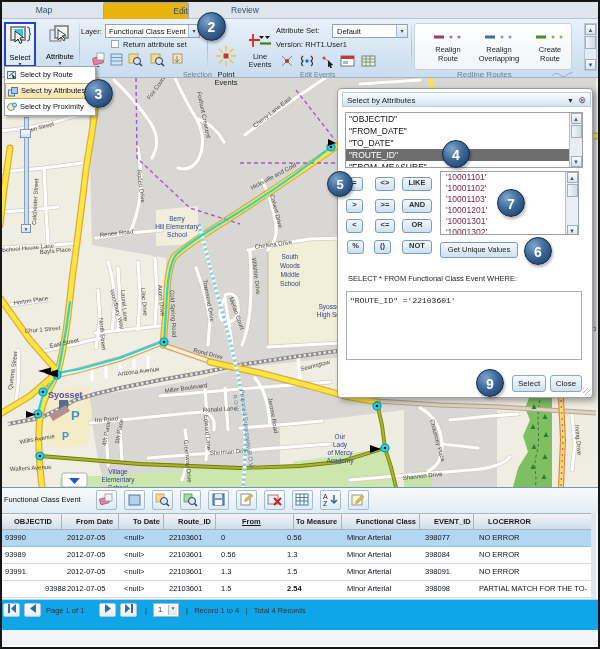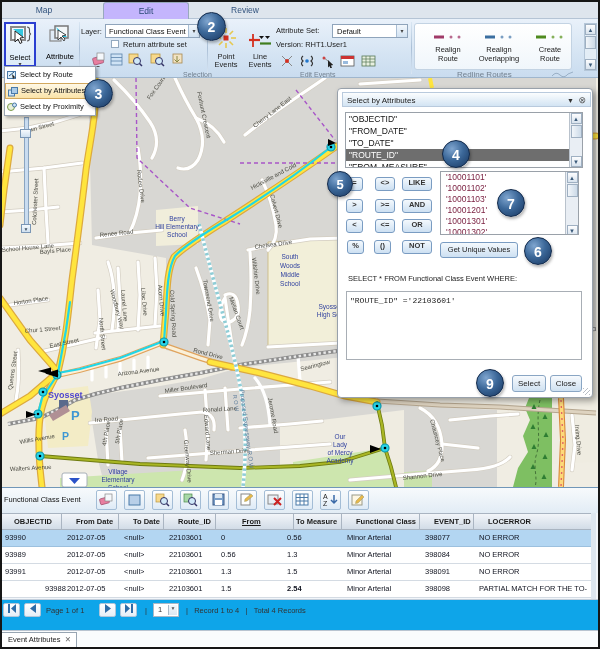--- a/index.html
+++ b/index.html
@@ -3,21 +3,21 @@
 <meta charset="utf-8">
 <style>
 * { margin:0; padding:0; box-sizing:border-box; }
 html,body { width:600px; height:649px; overflow:hidden; }
 body { font-family:"Liberation Sans", sans-serif; position:relative; background:#fff; }
 #win { position:absolute; left:0; top:0; width:600px; height:649px; background:#fff; }
 #frame { position:absolute; left:0; top:0; width:600px; height:649px; border:2px solid #161616; z-index:90; pointer-events:none; }
 
 #tabbar { position:absolute; left:0; top:0; width:600px; height:19px; background:#dee5ed; border-bottom:1px solid #b5c4d5; }
 .tab { position:absolute; top:2px; height:17px; font-size:8.5px; color:#32537e; text-align:center; line-height:17px; }
-.tab.active { background:#c4b5fd; border:1px solid #98a9bd; border-bottom:none; border-radius:3px 3px 0 0; color:#2a4a75; }
+.tab.active { background:#eab308; border:1px solid #98a9bd; border-bottom:none; border-radius:3px 3px 0 0; color:#2a4a75;text-align:right; }
 
 #ribbon { position:absolute; left:0; top:19px; width:600px; height:59px; background:linear-gradient(#e9f1fa,#d5e4f3 60%,#c9dcef); border-bottom:1px solid #9fb6cd; }
 .rsep { position:absolute; top:3px; height:52px; width:1px; background:linear-gradient(#d9e6f3,#aabfd6,#d9e6f3); }
 .glabel { position:absolute; font-size:7px; color:#72808f; }
 .rbtn { position:absolute; text-align:center; font-size:7.5px; color:#222; }
 .rbtn .cap { line-height:7.5px; }
 #selbtn { position:absolute; left:4px; top:3px; width:32px; height:45px; border:2px solid #2b3fd1; background:linear-gradient(#f3f8fd,#dcebf8); text-align:center; }
 #rectbtn { position:absolute; left:42px; top:4px; width:36px; height:43px; text-align:center; }
 .smallcaret { font-size:6px; color:#444; line-height:5px; }
 .ddbox { position:absolute; background:#fff; border:1px solid #8fa4bb; font-size:7.5px; color:#111; }
@@ -427,21 +427,21 @@
       <g>
           <rect x="81" y="2" width="9" height="9" fill="#f2e3c3" stroke="#a8884f" stroke-width="0.8"></rect>
           <path d="M85,4 v6 m-2.5,-2.5 l2.5,2.5 l2.5,-2.5" stroke="#884" stroke-width="1" fill="none"></path>
         </g>
       <path d="M4,14 l2,2 l2,-2" fill="#555"></path>
     </svg>
     <div class="glabel" style="left:183px;top:52px;">Selection</div>
     <div class="rsep" style="left:79px;"></div>
     <div class="rsep" style="left:207px;"></div>
 
-    <div class="rbtn" style="left:210px;top:8px;width:32px;">
+    <div class="rbtn" style="left:210px;top:26px;width:32px;">
       <svg width="22" height="22" viewBox="0 0 22 22">
         <g stroke="#e6c84f" stroke-width="1.6">
             <line x1="11" y1="1" x2="11" y2="6"></line>
             <line x1="11" y1="16" x2="11" y2="21"></line>
             <line x1="1" y1="11" x2="6" y2="11"></line>
             <line x1="16" y1="11" x2="21" y2="11"></line>
             <line x1="4" y1="4" x2="7.5" y2="7.5"></line>
             <line x1="14.5" y1="14.5" x2="18" y2="18"></line>
             <line x1="18" y1="4" x2="14.5" y2="7.5"></line>
             <line x1="4" y1="18" x2="7.5" y2="14.5"></line>
@@ -725,18 +725,15 @@
             <path d="M1,0 L6,4.5 L1,9 Z" fill="#2e6da8"></path>
             <rect x="7" y="0" width="2" height="9" fill="#2e6da8"></rect>
           </svg></div>
       <div style="position:absolute;left:145px;top:6px;">|</div>
       <div style="position:absolute;left:153px;top:3px;width:26px;height:14px;background:#fff;border:1px solid #aab8c6;">
           <span style="position:absolute;left:4px;top:1px;">1</span>
           <span style="position:absolute;right:1px;top:1px;width:9px;height:10px;background:linear-gradient(#f4f8fb,#dbe7f2);border-left:1px solid #aab8c6;font-size:5px;text-align:center;color:#555;">▼</span>
         </div>
       <div style="position:absolute;left:186px;top:6px;">|&nbsp;&nbsp;&nbsp;Record 1 to 4&nbsp;&nbsp;&nbsp;|&nbsp;&nbsp;&nbsp;Total 4 Records</div>
     </div>
-    <div id="gtabs">
-      <div id="etab">Event Attributes&nbsp;&nbsp;<span style="color:#666;">✕</span></div>
-    </div>
   </div>
 </div>
 <div id="frame"></div>
 
 </body></html>

